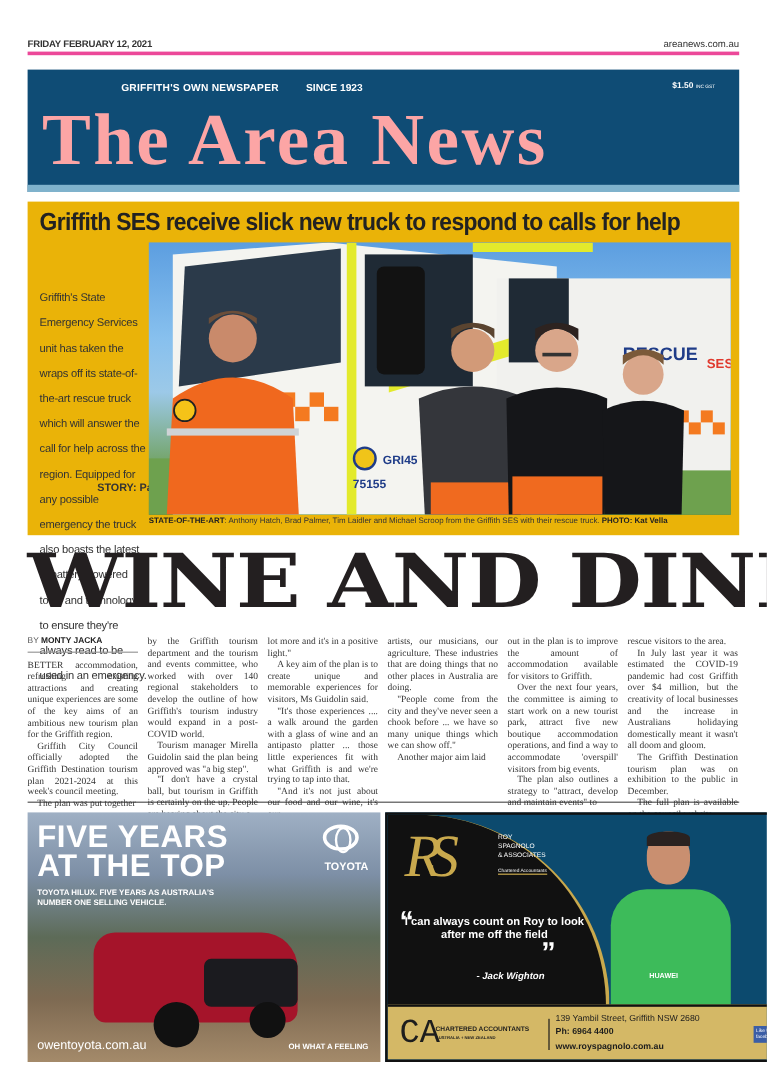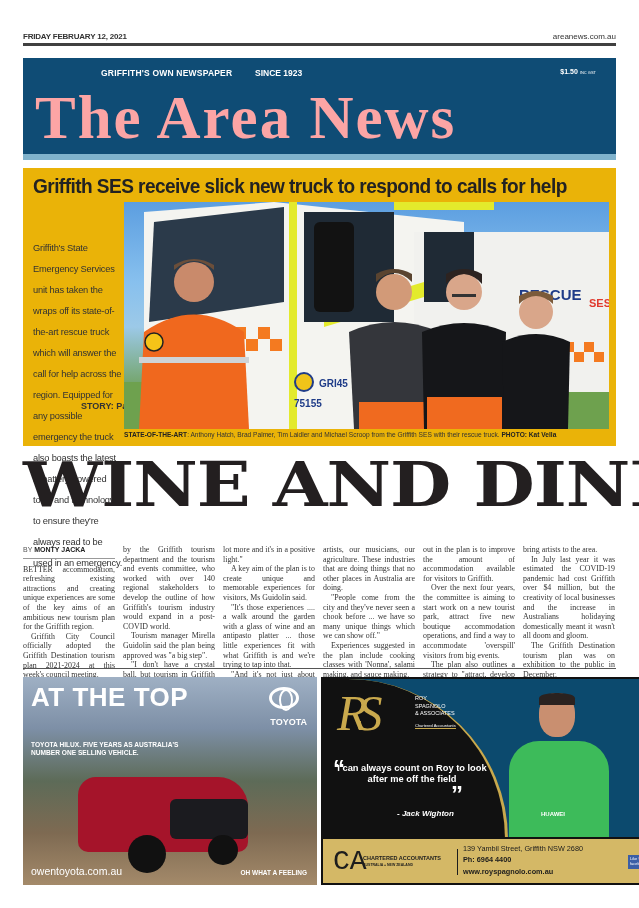--- a/index.html
+++ b/index.html
@@ -1,19 +1,19 @@
 <!DOCTYPE html>
 <html><head>
 <meta charset="utf-8">
 <style>
   * { box-sizing: border-box; margin: 0; padding: 0; }
   html, body { width: 639px; height: 908px; background: #ffffff; overflow: hidden; }
   body { position: relative; font-family: "Liberation Sans", sans-serif; color: #222; }
 
-  .topbar { position: absolute; left: 23px; top: 30px; width: 593px; height: 16px; border-bottom: 3px solid #404040; }
+  .topbar { position: absolute; left: 23px; top: 30px; width: 593px; height: 16px; border-bottom: 3px solid #ec4899; }
   .topbar .date { position: absolute; left: 0; top: 2px; font-size: 8px; font-weight: bold; color: #333; letter-spacing: -0.2px; }
   .topbar .site { position: absolute; right: 0; top: 2px; font-size: 8px; color: #333; }
 
   .masthead { position: absolute; left: 23px; top: 58px; width: 593px; height: 102px; background: #0f4c75; }
   .masthead .stripe { position: absolute; left: 0; bottom: 0; width: 100%; height: 6px; background: #7fb2cc; }
   .masthead .title { position: absolute; left: 12px; top: 14px; font-family: "Liberation Serif", serif; font-weight: bold; font-size: 61px; color: #fca5a5; letter-spacing: 2px; line-height: 92px; white-space: nowrap; }
   .masthead .tag1 { position: absolute; left: 78px; top: 10px; font-size: 8.5px; font-weight: bold; color: #fff; letter-spacing: 0.2px; }
   .masthead .tag2 { position: absolute; left: 232px; top: 10px; font-size: 8.5px; font-weight: bold; color: #fff; }
   .masthead .price { position: absolute; right: 20px; top: 10px; font-size: 7px; font-weight: bold; color: #fff; }
   .masthead .price small { font-size: 4px; font-weight: normal; }
@@ -23,21 +23,21 @@
   .lead .blurb { position: absolute; left: 10px; top: 36px; width: 90px; font-size: 9.3px; line-height: 21px; color: #333; letter-spacing: -0.2px; margin-top: 34px; }
   .lead .story { position: absolute; left: 10px; top: 233px; font-size: 9px; font-weight: bold; color: #333; padding-left: 48px; }
   .lead .photo { position: absolute; left: 101px; top: 34px; width: 485px; height: 227px; overflow: hidden;
      background: linear-gradient(180deg, #5c9ee0 0%, #87c0ee 35%, #9cc9e8 55%, #6d9e54 85%, #5b8d44 100%); }
   .lead .caption { position: absolute; left: 101px; top: 263px; width: 485px; font-size: 6.6px; color: #333; white-space: nowrap; }
   .lead .caption b { color: #222; }
 
   .wine { position: absolute; left: 23px; top: 450px; font-family: "DejaVu Serif", serif; font-weight: bold; font-size: 62px; letter-spacing: -1px; color: #231f20; line-height: 70px; white-space: nowrap; transform: scaleX(1.14); transform-origin: left; }
 
   .article { position: absolute; left: 23px; top: 530px; width: 593px; height: 139px; border-bottom: 1.5px solid #555; }
-  .article .col { position: absolute; top: 0; width: 92px; font-family: "Liberation Serif", serif; font-size: 7.9px; line-height: 9.6px; color: #333; text-align: justify; margin-top: 15px; }
+  .article .col { position: absolute; top: 0; width: 92px; font-family: "Liberation Serif", serif; font-size: 7.9px; line-height: 9.6px; color: #333; text-align: justify; }
   .article .col p { text-indent: 8px; }
   .article .col p.noind { text-indent: 0; }
   .byline { font-family: "Liberation Sans", sans-serif; font-size: 7px; color: #555; border-bottom: 1px solid #999; padding-bottom: 3px; margin-bottom: 6px; }
   .byline b { color: #222; }
 
   .ad-toyota { position: absolute; left: 23px; top: 677px; width: 294px; height: 208px; overflow: hidden;
      background: linear-gradient(180deg, #9fb0c4 0%, #7d8fa6 25%, #5d6b58 50%, #7e6a52 75%, #a48a6a 100%); }
   .ad-toyota .h1 { position: absolute; left: 8px; top: 8px; font-size: 26px; font-weight: bold; color: #fff; line-height: 24px; letter-spacing: 0.5px; }
   .ad-toyota .sub { position: absolute; left: 8px; top: 64px; font-size: 6.6px; font-weight: bold; color: #fff; line-height: 8px; }
   .ad-toyota .brand { position: absolute; right: 10px; top: 40px; font-size: 9px; font-weight: bold; color: #fff; }
@@ -174,38 +174,38 @@
   </div>
   <div class="col" style="left:200px;">
     <p class="noind">lot more and it's in a positive light."</p>
     <p>A key aim of the plan is to create unique and memorable experiences for visitors, Ms Guidolin said.</p>
     <p>"It's those experiences .... a walk around the garden with a glass of wine and an antipasto platter ... those little experiences fit with what Griffith is and we're trying to tap into that.</p>
     <p>"And it's not just about our food and our wine, it's our</p>
   </div>
   <div class="col" style="left:300px;">
     <p class="noind">artists, our musicians, our agriculture. These industries that are doing things that no other places in Australia are doing.</p>
     <p>"People come from the city and they've never seen a chook before ... we have so many unique things which we can show off."</p>
-    <p>Experiences suggested in the plan include cooking classes with 'Nonna', salami making, and sauce making.</p>
     <p>Another major aim laid</p>
   </div>
   <div class="col" style="left:400px;">
     <p class="noind">out in the plan is to improve the amount of accommodation available for visitors to Griffith.</p>
     <p>Over the next four years, the committee is aiming to start work on a new tourist park, attract five new boutique accommodation operations, and find a way to accommodate 'overspill' visitors from big events.</p>
     <p>The plan also outlines a strategy to "attract, develop and maintain events" to</p>
   </div>
   <div class="col" style="left:500px;">
-    <p class="noind">bring artists to the area.</p>
+    <p class="noind">rescue visitors to the area.</p>
     <p>In July last year it was estimated the COVID-19 pandemic had cost Griffith over $4 million, but the creativity of local businesses and the increase in Australians holidaying domestically meant it wasn't all doom and gloom.</p>
     <p>The Griffith Destination tourism plan was on exhibition to the public in December.</p>
     <p>The full plan is available on the council website.</p>
   </div>
 </div>
 
 <div class="ad-toyota">
   <div class="h1">
+    <div>FIVE YEARS</div>
     <div>AT THE TOP</div>
   </div>
   <div class="sub">
     <div>TOYOTA HILUX. FIVE YEARS AS AUSTRALIA'S</div>
     <div>NUMBER ONE SELLING VEHICLE.</div>
   </div>
   <div class="logo"></div>
   <div class="brand">TOYOTA</div>
   <div class="truck">
     <div class="grille"></div>

